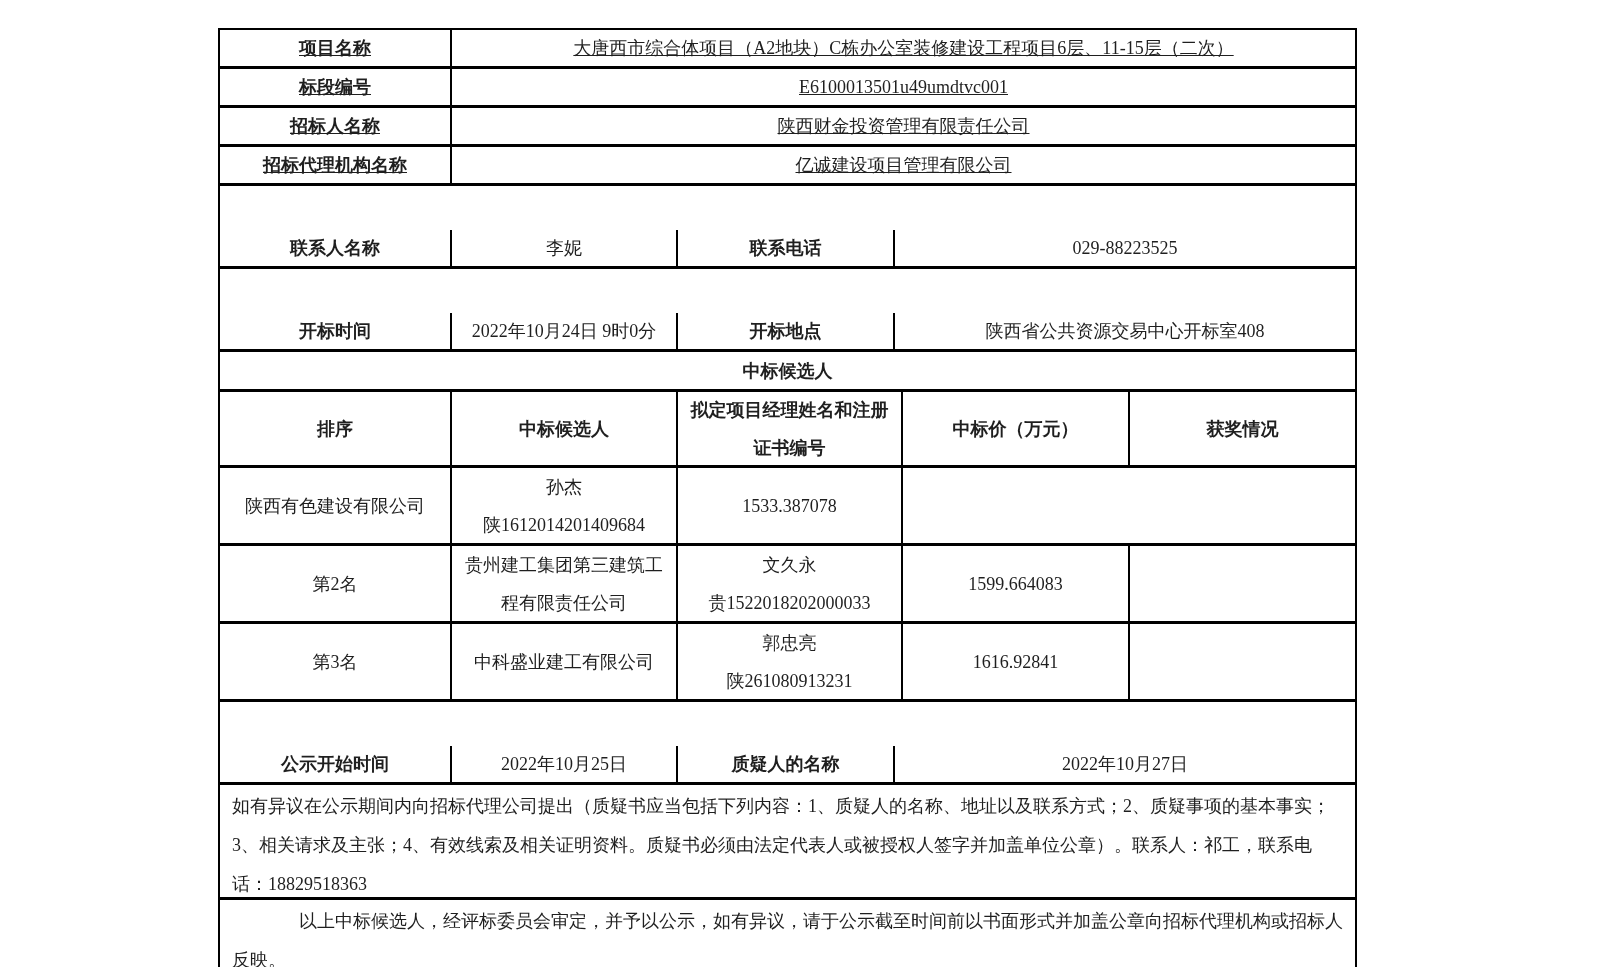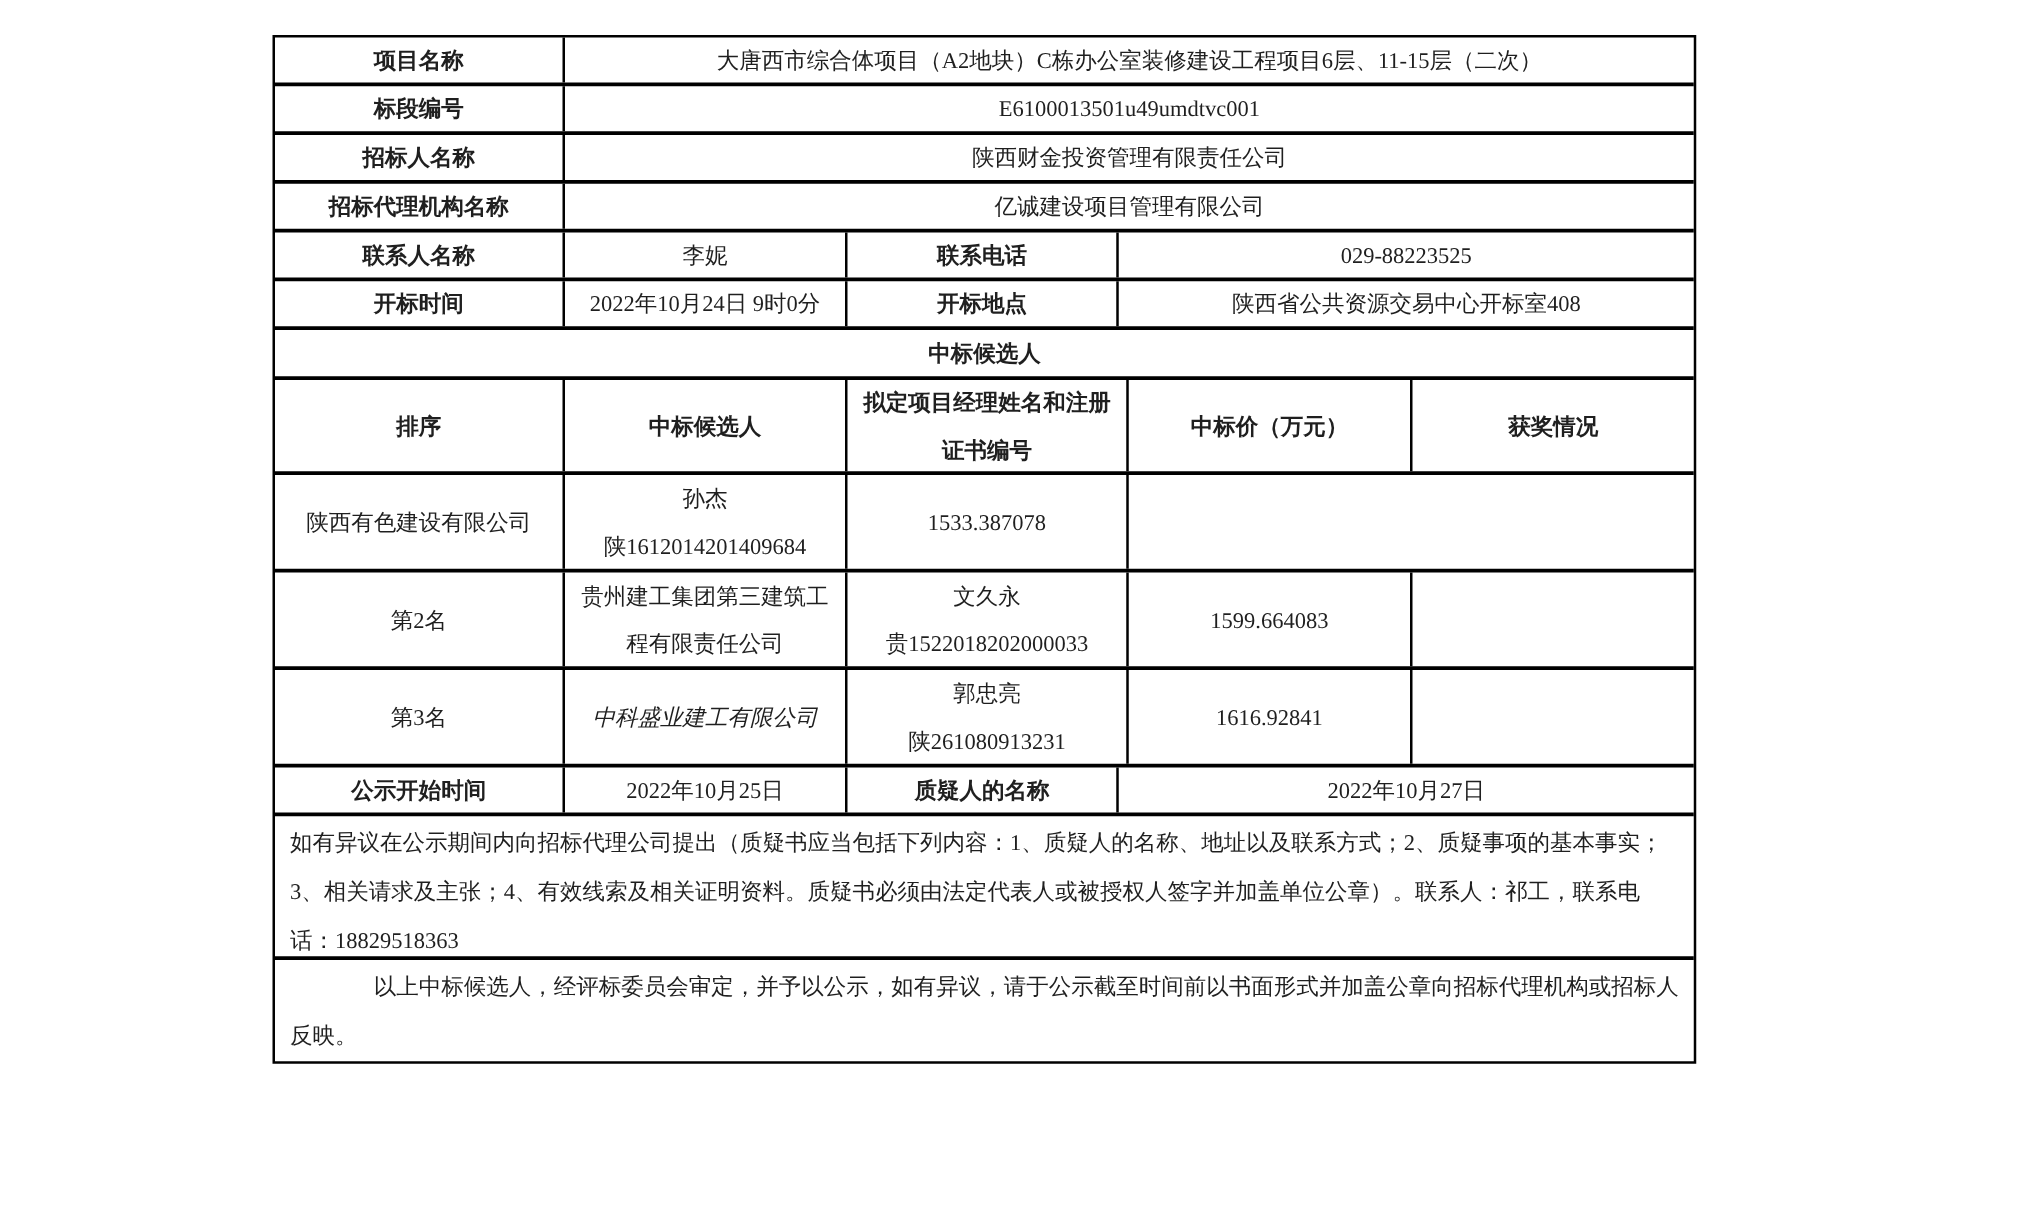--- a/index.html
+++ b/index.html
@@ -15,22 +15,22 @@
     left: 218px; top: 28px;
     width: 1139px;
     border: 2px solid #000;
     background: #fff;
   }
   .r {
     display: grid;
     border-bottom: 3px solid #000;
   }
   .r:last-child { border-bottom: none; }
-  .r2 { grid-template-columns: 232px 1fr; }
-  .r4 { grid-template-columns: 232px 226px 217px 1fr; }
+  .r2 { grid-template-columns: 232px 1fr; text-decoration: underline; }
+  .r4 { grid-template-columns: 232px 226px 217px 1fr; margin-top: 44px; }
   .r5 { grid-template-columns: 232px 226px 225px 227px 1fr; }
   .r1c { grid-template-columns: 1fr; }
   .h41 { height: 39px; }
   .h42 { height: 40px; }
   .h78 { height: 76px; }
   .h80 { height: 78px; }
   .c {
     border-right: 2px solid #000;
     display: flex;
     flex-direction: column;
@@ -125,21 +125,21 @@
     <div class="c">
       <span>文久永</span>
       <span>贵1522018202000033</span>
     </div>
     <div class="c">1599.664083</div>
     <div class="c"></div>
   </div>
 
   <div class="r r5 h80">
     <div class="c">第3名</div>
-    <div class="c wrapcell" style="padding:2px 8px;font-style:italic;">中科盛业建工有限公司</div>
+    <div class="c wrapcell" style="padding:2px 8px;">中科盛业建工有限公司</div>
     <div class="c">
       <span>郭忠亮</span>
       <span>陕261080913231</span>
     </div>
     <div class="c">1616.92841</div>
     <div class="c"></div>
   </div>
 
   <div class="r r4 h41">
     <div class="c b">公示开始时间</div>

